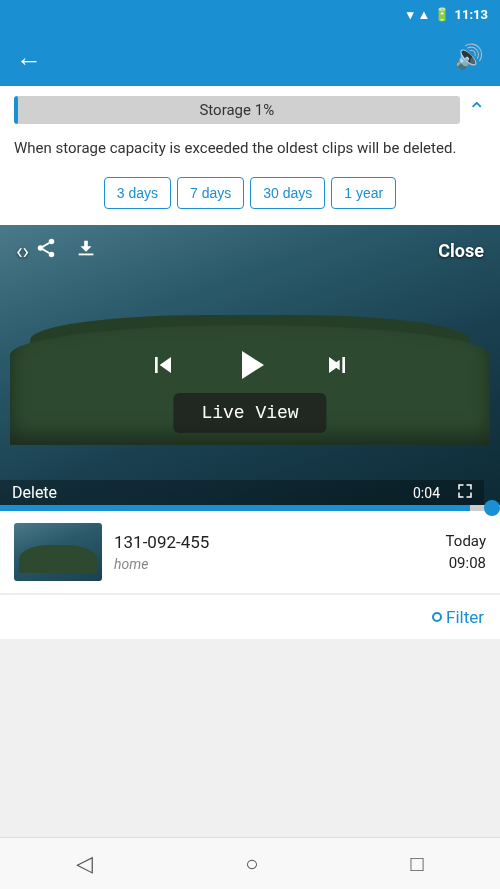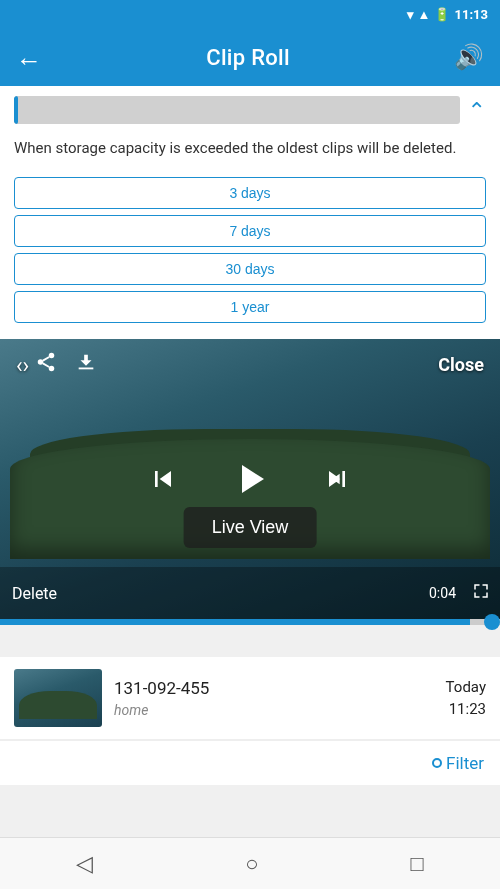--- a/index.html
+++ b/index.html
@@ -102,21 +102,21 @@
     .auto-delete-label {
       text-align: center;
       font-size: 15px;
       color: #444;
       padding: 0 14px 10px 14px;
     }
 
     
     .days-buttons {
       display: flex;
-      flex-direction: column;
+      flex-direction: row;
       justify-content: center;
       gap: 6px;
       padding: 4px 14px 16px 14px;
     }
     .day-btn {
       border: 1.5px solid #1a8fd1;
       border-radius: 4px;
       padding: 7px 12px;
       font-size: 14px;
       color: #1a8fd1;
@@ -226,27 +226,28 @@
       left: 50%;
       transform: translate(-50%, 28px);
       background: rgba(30,30,30,0.75);
       color: white;
       padding: 10px 28px;
       border-radius: 6px;
       font-size: 18px;
       font-weight: 500;
       cursor: pointer;
       border: none;
+      font-family: Liberation Mono, monospace;
     }
 
     
     .video-bottom-bar {
       position: absolute;
-      bottom: 0; left: 0; right: 0;
-      height: 52px;
+      bottom: 0; left: 0; right: 16px;
+      height: 25px;
       display: flex;
       align-items: center;
       padding: 0 12px;
       background: rgba(0,0,0,0.3);
     }
     .delete-btn {
       color: white;
       font-size: 16px;
       cursor: pointer;
     }
@@ -291,21 +292,20 @@
     .clip-list {
       background: white;
       padding: 0;
     }
     .clip-item {
       display: flex;
       align-items: center;
       padding: 12px 14px;
       border-bottom: 1px solid #eee;
       cursor: pointer;
-      margin-top: 32px;
     }
     .clip-thumbnail {
       width: 88px;
       height: 58px;
       background: #2d4a30;
       border-radius: 3px;
       overflow: hidden;
       flex-shrink: 0;
       position: relative;
     }
@@ -406,28 +406,28 @@
   <div class="status-bar-icons">
     <span>▾</span>
     <span>▲</span>
     <span>🔋</span>
     <span>11:13</span>
   </div>
 </div>
 
 <div class="top-bar">
   <span class="top-bar-back">←</span>
-  <span class="top-bar-title">Clip Roll</span>
   <span class="top-bar-icon">🔊</span>
 </div>
 
 <div class="storage-section">
   <div class="storage-bar-row">
     <div class="storage-bar-container">
       <div class="storage-bar-fill"></div>
+      <span class="storage-bar-label">Storage 1%</span>
     </div>
     <span class="storage-chevron">⌃</span>
   </div>
   <div class="storage-info-text">When storage capacity is exceeded the oldest clips will be deleted.</div>
 
   <div class="days-buttons">
     <button class="day-btn">3 days</button>
     <button class="day-btn">7 days</button>
     <button class="day-btn">30 days</button>
     <button class="day-btn">1 year</button>
@@ -502,21 +502,21 @@
     <div class="clip-thumbnail">
       <div class="clip-thumb-bg"></div>
       <div class="clip-thumb-couch"></div>
     </div>
     <div class="clip-info">
       <div class="clip-id">131-092-455</div>
       <div class="clip-location">home</div>
     </div>
     <div class="clip-time">
       <div class="clip-date">Today</div>
-      <div class="clip-hour">11:23</div>
+      <div class="clip-hour">09:08</div>
     </div>
   </div>
 </div>
 
 <div class="filter-row">
   <div class="filter-btn">
     <div class="filter-circle"></div>
     <span>Filter</span>
   </div>
 </div>

